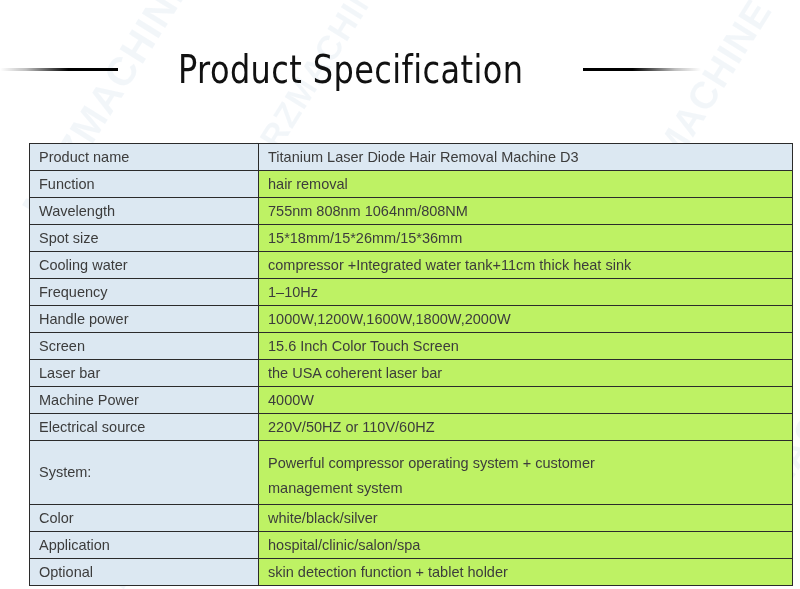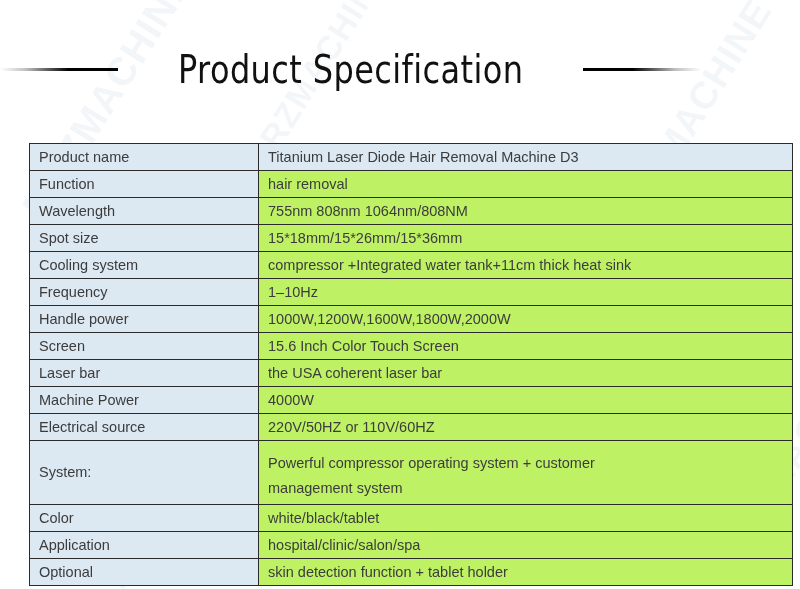--- a/index.html
+++ b/index.html
@@ -158,21 +158,21 @@
       </tr>
       <tr>
         <td class="k">Wavelength</td>
         <td class="v">755nm 808nm 1064nm/808NM</td>
       </tr>
       <tr>
         <td class="k">Spot size</td>
         <td class="v">15*18mm/15*26mm/15*36mm</td>
       </tr>
       <tr>
-        <td class="k">Cooling system</td>
+        <td class="k">Cooling water</td>
         <td class="v">compressor +Integrated water tank+11cm thick heat sink</td>
       </tr>
       <tr>
         <td class="k">Frequency</td>
         <td class="v">1–10Hz</td>
       </tr>
       <tr>
         <td class="k">Handle power</td>
         <td class="v">1000W,1200W,1600W,1800W,2000W</td>
       </tr>
@@ -194,21 +194,21 @@
       </tr>
       <tr class="tall">
         <td class="k">System:</td>
         <td class="v">
           <span class="l1">Powerful compressor operating system + customer</span>
           <span class="l2">management system</span>
         </td>
       </tr>
       <tr>
         <td class="k">Color</td>
-        <td class="v">white/black/tablet</td>
+        <td class="v">white/black/silver</td>
       </tr>
       <tr>
         <td class="k">Application</td>
         <td class="v">hospital/clinic/salon/spa</td>
       </tr>
       <tr>
         <td class="k">Optional</td>
         <td class="v">skin detection function + tablet holder</td>
       </tr>
     </tbody>

